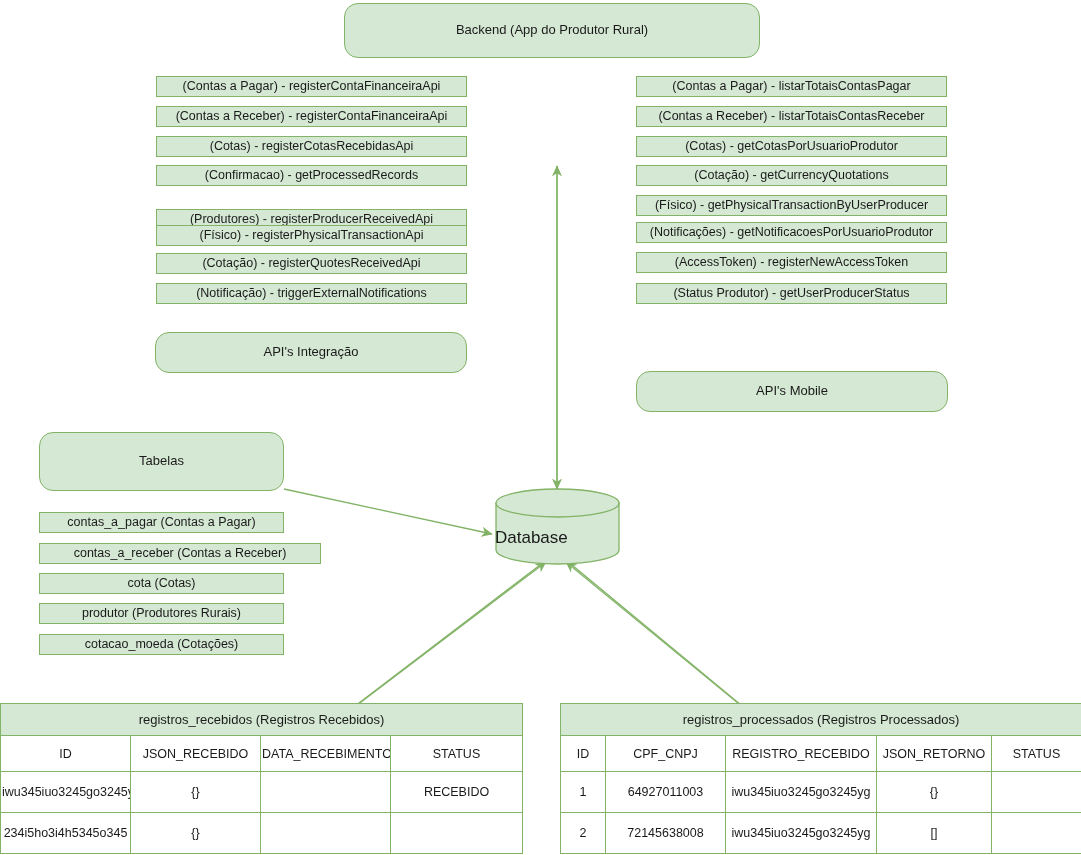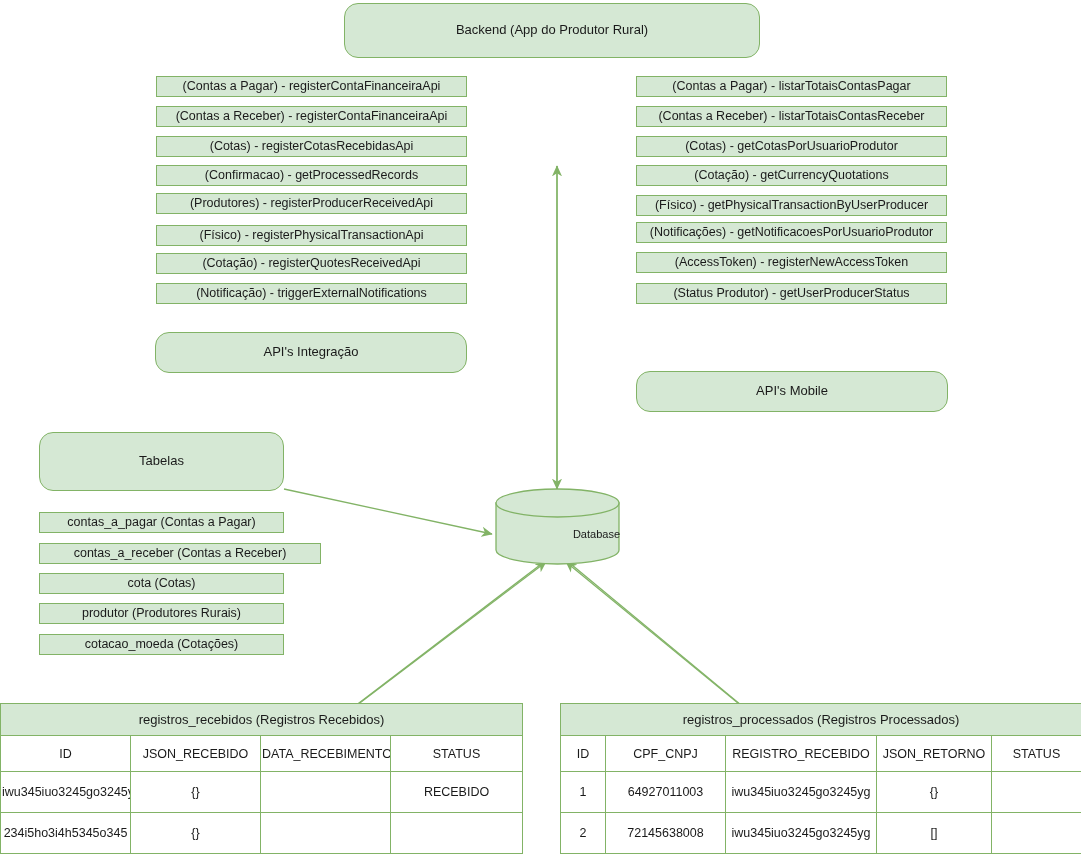--- a/index.html
+++ b/index.html
@@ -87,22 +87,22 @@
     background: #ffffff;
   }
   
   .cylinder {
     position: absolute;
     z-index: 2;
   }
   .cyl-label {
     position: absolute;
     width: 100%;
-    text-align: right;
-    font-size: 11px;
+    text-align: left;
+    font-size: 17px;
     color: #1a1a1a;
   }
 </style>
 </head>
 <body>
 
 <div id="canvas">
 
   <svg class="edges" viewBox="0 0 1081 855">
     <defs>
@@ -133,21 +133,21 @@
   </div>
   <div class="node bar" style="left:156px; top:106px; width:311px;">
     <span>(Contas a Receber) - registerContaFinanceiraApi</span>
   </div>
   <div class="node bar" style="left:156px; top:136px; width:311px;">
     <span>(Cotas) - registerCotasRecebidasApi</span>
   </div>
   <div class="node bar" style="left:156px; top:165px; width:311px;">
     <span>(Confirmacao) - getProcessedRecords</span>
   </div>
-  <div class="node bar" style="left:156px; top:193px; width:311px;">
+  <div class="node bar" style="left:156px; top:209px; width:311px;">
     <span>(Produtores) - registerProducerReceivedApi</span>
   </div>
   <div class="node bar" style="left:156px; top:225px; width:311px;">
     <span>(Físico) - registerPhysicalTransactionApi</span>
   </div>
   <div class="node bar" style="left:156px; top:253px; width:311px;">
     <span>(Cotação) - registerQuotesReceivedApi</span>
   </div>
   <div class="node bar" style="left:156px; top:283px; width:311px;">
     <span>(Notificação) - triggerExternalNotifications</span>

